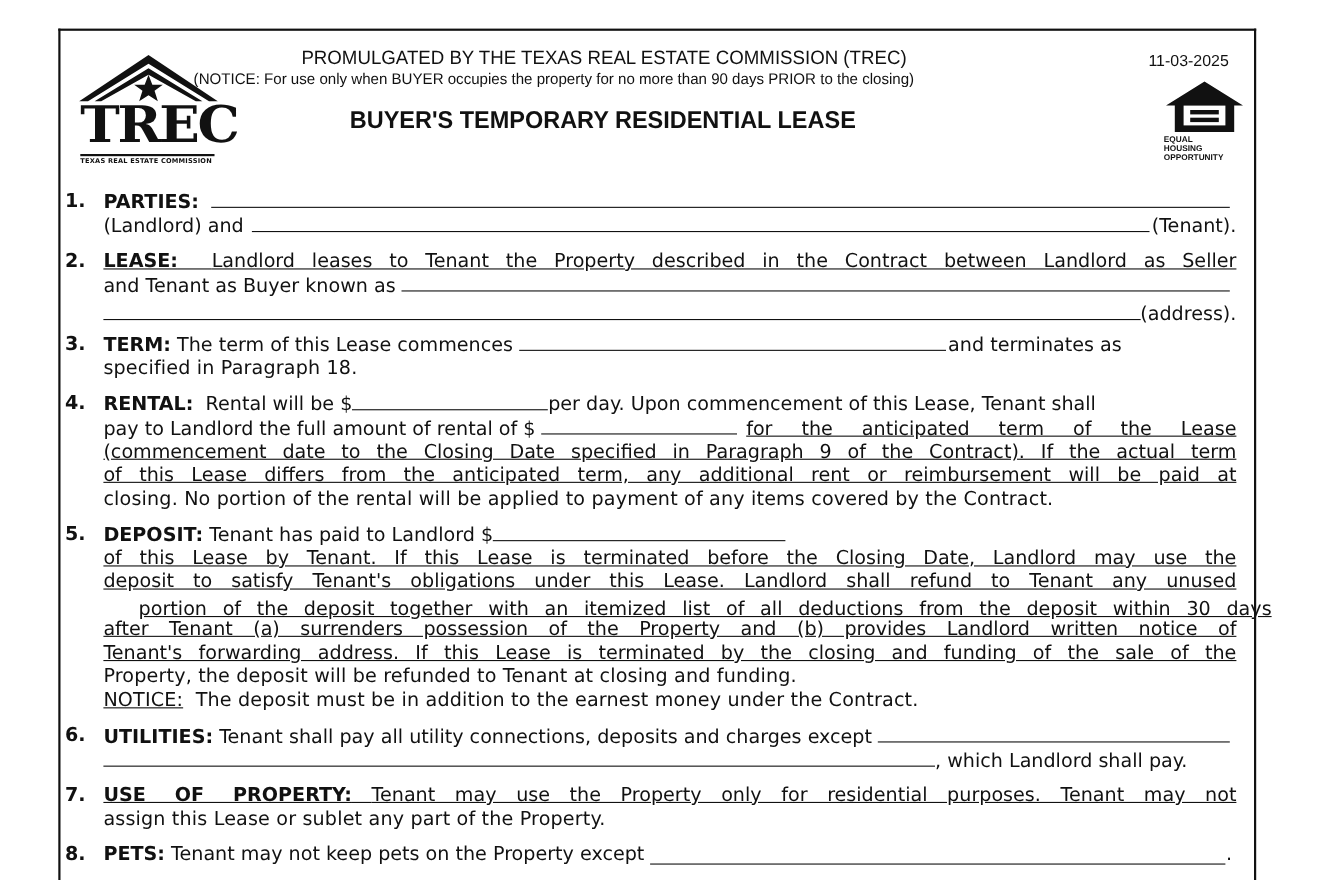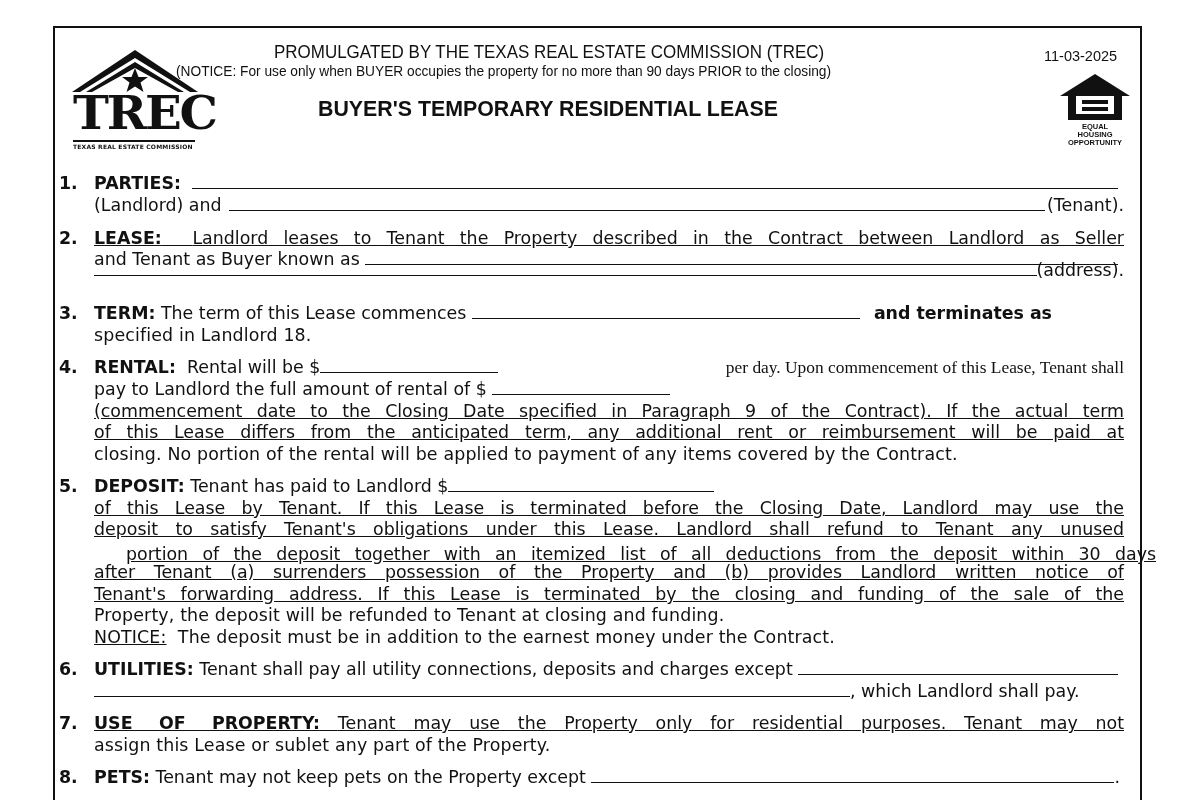--- a/index.html
+++ b/index.html
@@ -7,21 +7,21 @@
   .page-border { position: absolute; left: 53px; top: 26px; width: 1089px; height: 800px; border: 2px solid #111; border-bottom: none; box-sizing: border-box; }
   .abs { position: absolute; white-space: nowrap; }
   .logo { position: absolute; left: 70px; top: 48px; width: 130px; height: 105px; }
   .logo-text { position: absolute; left: 3px; top: 42px; font-family: "DejaVu Serif", serif; font-weight: bold; font-size: 46px; letter-spacing: -2px; line-height: 46px; transform: scaleX(1.05); transform-origin: left; }
   .logo-rule { position: absolute; left: 3px; top: 92px; width: 122px; height: 2px; background: #111; }
   .logo-sub { position: absolute; left: 3px; top: 95px; font-size: 6px; font-weight: bold; letter-spacing: 0.2px; }
   .promulgated { left: 274px; top: 42px; font-size: 17.5px; font-family: "Liberation Sans", sans-serif; transform: scaleX(0.97); transform-origin: left; }
   .notice { left: 176px; top: 63px; font-size: 14px; font-family: "Liberation Sans", sans-serif; transform: scaleX(0.98); transform-origin: left; }
   .title { left: 318px; top: 96px; font-size: 22px; font-weight: bold; font-family: "Liberation Sans", sans-serif; transform: scaleX(0.97); transform-origin: left; }
   .date { left: 1044px; top: 48px; font-size: 14.5px; font-family: "Liberation Sans", sans-serif; }
-  .eho { position: absolute; left: 1058px; top: 72px; width: 74px; height: 82px; text-align: center; }
+  .eho { position: absolute; left: 1058px; top: 72px; width: 74px; height: 82px; text-align: left; }
   .eho-text { position: absolute; left: 0; width: 74px; top: 51px; font-size: 7.5px; font-weight: bold; line-height: 8px; font-family: "Liberation Sans", sans-serif; }
   .line { position: absolute; font-size: 17.4px; line-height: 22px; white-space: nowrap; letter-spacing: 0.15px; }
   .num { position: absolute; left: 59px; font-weight: bold; font-size: 17.4px; line-height: 22px; }
   .just { position: absolute; left: 94px; width: 1030px; text-align: justify; text-align-last: justify; font-size: 17.4px; line-height: 22px; white-space: nowrap; text-decoration: underline; }
   .b { font-weight: bold; }
   .u { text-decoration: underline; }
   .blank { display: inline-block; border-bottom: 1.6px solid #111; height: 16px; vertical-align: baseline; }
   .row { position: absolute; left: 94px; width: 1030px; display: flex; align-items: baseline; font-size: 17.4px; line-height: 22px; white-space: nowrap; }
   .row .fill { flex: 1; border-bottom: 1.6px solid #111; height: 16px; margin: 0 2px; }
   .row .fill-nomargin { flex: 1; border-bottom: 1.6px solid #111; height: 16px; }
@@ -74,44 +74,45 @@
   </div>
 </div>
 
 <div>
   <div class="num" style="top:227px;">2.</div>
   <div class="just" style="top:227px;"><span class="b">LEASE:</span>&nbsp; <span>Landlord leases to Tenant the Property described in the Contract between Landlord as Seller</span></div>
   <div class="row" style="top:248px; width:1024px;">
     <span>and Tenant as Buyer known as</span>&nbsp;
     <span class="fill-nomargin"></span>
   </div>
-  <div class="row" style="top:259px;">
+  <div class="row" style="top:274px;">
     <span class="fill-nomargin"></span>
     <span>(address).</span>
   </div>
 </div>
 
 <div>
   <div class="num" style="top:302px;">3.</div>
   <div class="row" style="top:302px;">
     <span class="b">TERM:</span>&nbsp;<span>The term of this Lease commences</span>&nbsp;
     <span class="blank" style="width:388px;"></span>
-    <span style="flex:1; display:flex; justify-content:space-between; margin-left:14px;font-weight:bold;">and terminates as</span>
+    <span style="flex:1; display:flex; justify-content:space-between; margin-left:2px;">and terminates as</span>
   </div>
-  <div class="line" style="left:94px; top:324px;">specified in Landlord 18.</div>
+  <div class="line" style="left:94px; top:324px;">specified in Paragraph 18.</div>
 </div>
 
 <div>
   <div class="num" style="top:356px;">4.</div>
   <div class="row" style="top:356px;">
     <span class="b">RENTAL:</span>&nbsp;&nbsp;<span>Rental will be $</span><span class="blank" style="width:178px;"></span>
-    <span style="flex:1; text-align:right;font-family:Liberation Serif, serif;">per day.  Upon commencement of this Lease, Tenant shall</span>
+    <span style="flex:1; text-align:left;">per day.  Upon commencement of this Lease, Tenant shall</span>
   </div>
   <div class="row" style="top:378px;">
     <span>pay to Landlord the full amount of rental of $</span>&nbsp;<span class="blank" style="width:178px;"></span>
+    <span class="just" style="position:static; flex:1; width:auto; margin-left:8px;">for the anticipated term of the Lease</span>
   </div>
   <div class="just" style="top:400px;">(commencement date to the Closing Date specified in Paragraph 9 of the Contract). If the actual term</div>
   <div class="just" style="top:421px;">of this Lease differs from the anticipated term, any additional rent or reimbursement will be paid at</div>
   <div class="line" style="left:94px; top:443px;">closing. No portion of the rental will be applied to payment of any items covered by the Contract.</div>
 </div>
 
 <div>
   <div class="num" style="top:475px;">5.</div>
   <div class="row" style="top:475px;">
     <span class="b">DEPOSIT:</span>&nbsp;<span>Tenant has paid to Landlord $</span><span class="blank" style="width:266px;"></span>
@@ -140,18 +141,18 @@
 </div>
 
 <div>
   <div class="num" style="top:712px;">7.</div>
   <div class="just" style="top:712px;"><span class="b" style="word-spacing:8px;">USE OF PROPERTY:</span> <span>Tenant may use the Property only for residential purposes. Tenant may not</span></div>
   <div class="line" style="left:94px; top:734px;">assign this Lease or sublet any part of the Property.</div>
 </div>
 
 <div>
   <div class="num" style="top:766px;">8.</div>
-  <div class="row" style="top:766px; width:1026px;">
+  <div class="row" style="top:766px; width:1026px;align-items:center;">
     <span class="b">PETS:</span>&nbsp;<span>Tenant may not keep pets on the Property except</span>&nbsp;
     <span class="fill-nomargin"></span>
     <span>.</span>
   </div>
 </div>
 
 </body></html>

